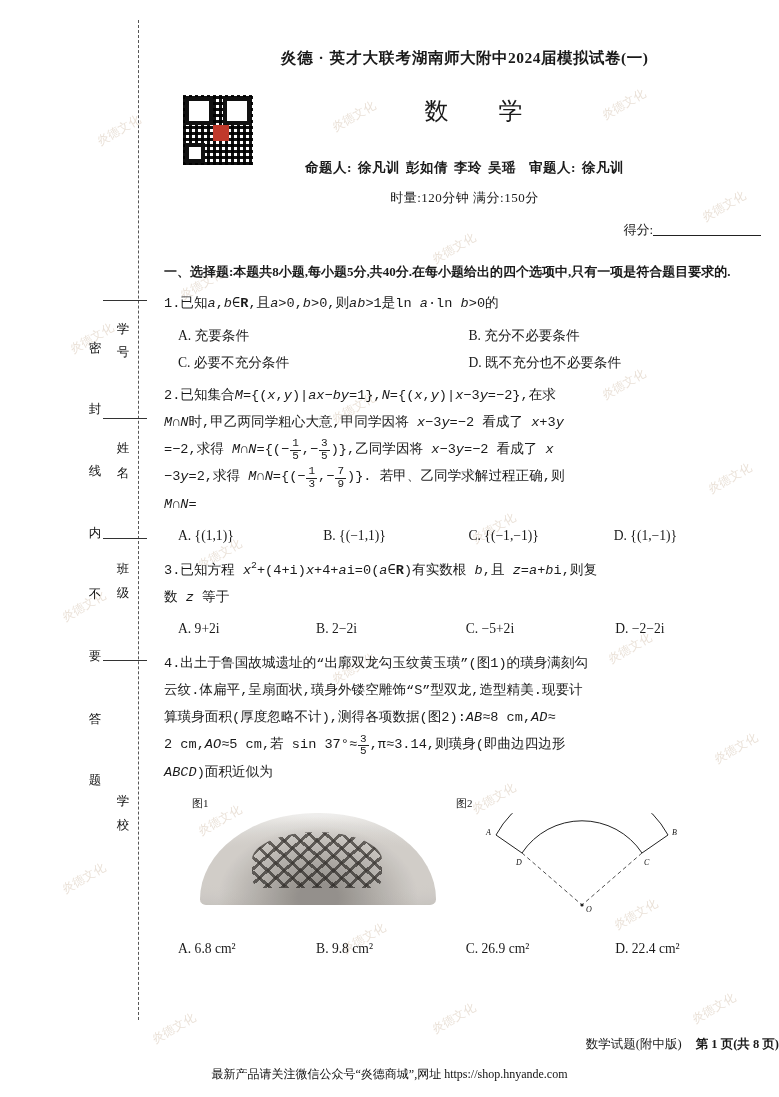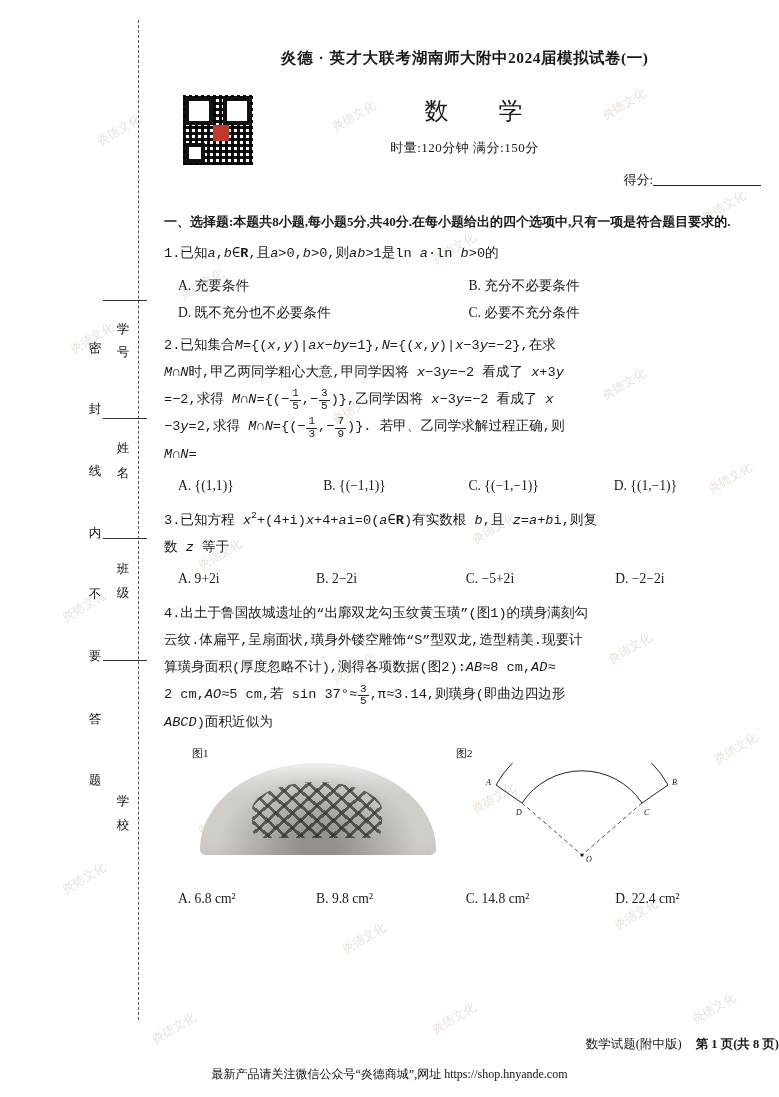--- a/index.html
+++ b/index.html
@@ -250,20 +250,23 @@
     <div class="qr-dot"></div>
     <div class="qr-center"></div>
   </div>
 
   <div class="title-row">
     <span class="brand">炎德 · 英才大联考</span><span>湖南师大附中2024届模拟试卷(一)</span>
   </div>
 
   <div class="subject">数    学</div>
 
+  <div class="authors">
+    <span>命题人:</span><span>徐凡训</span><span>彭如倩</span><span>李玲</span><span>吴瑶</span><span style="margin-left:10px">审题人:</span><span>徐凡训</span>
+  </div>
 
   <div class="timing">时量:120分钟    满分:150分</div>
 
   <div class="score">
     <span>得分:</span><span class="line"></span>
   </div>
 
   <div class="section-head">一、选择题:本题共8小题,每小题5分,共40分.在每小题给出的四个选项中,只有一项是符合题目要求的.</div>
 
   <div class="qlist">
@@ -271,22 +274,22 @@
     <div class="q">
       <div class="body">
         <span>1.</span>已知<span class="italic">a</span>,<span class="italic">b</span>∈<b>R</b>,且<span class="italic">a</span>&gt;0,<span class="italic">b</span>&gt;0,则<span class="italic">ab</span>&gt;1是ln <span class="italic">a</span>·ln <span class="italic">b</span>&gt;0的
       </div>
     </div>
     <div class="opts2">
       <div>A. 充要条件</div>
       <div>B. 充分不必要条件</div>
     </div>
     <div class="opts2">
+      <div>C. 必要不充分条件</div>
       <div>D. 既不充分也不必要条件</div>
-      <div>C. 必要不充分条件</div>
     </div>
 
     <div class="q" style="margin-top:6px">
       <div class="body">
         <span>2.</span>已知集合<span class="italic">M</span>={(<span class="italic">x</span>,<span class="italic">y</span>)|<span class="italic">ax</span>−<span class="italic">by</span>=1},<span class="italic">N</span>={(<span class="italic">x</span>,<span class="italic">y</span>)|<span class="italic">x</span>−3<span class="italic">y</span>=−2},在求<br>
         <span class="italic">M</span>∩<span class="italic">N</span>时,甲乙两同学粗心大意,甲同学因将 <span class="italic">x</span>−3<span class="italic">y</span>=−2 看成了 <span class="italic">x</span>+3<span class="italic">y</span><br>
         =−2,求得 <span class="italic">M</span>∩<span class="italic">N</span>={(−<span class="frac"><span class="num">1</span><span class="den">5</span></span>,−<span class="frac"><span class="num">3</span><span class="den">5</span></span>)},乙同学因将 <span class="italic">x</span>−3<span class="italic">y</span>=−2 看成了 <span class="italic">x</span><br>
         −3<span class="italic">y</span>=2,求得 <span class="italic">M</span>∩<span class="italic">N</span>={(−<span class="frac"><span class="num">1</span><span class="den">3</span></span>,−<span class="frac"><span class="num">7</span><span class="den">9</span></span>)}. 若甲、乙同学求解过程正确,则<br>
         <span class="italic">M</span>∩<span class="italic">N</span>=
       </div>
@@ -344,21 +347,21 @@
           <text x="60" y="52" font-size="8" font-style="italic" font-family="Liberation Serif, serif" fill="#111">D</text>
           <text x="188" y="52" font-size="8" font-style="italic" font-family="Liberation Serif, serif" fill="#111">C</text>
           <text x="130" y="99" font-size="8" font-style="italic" font-family="Liberation Serif, serif" fill="#111">O</text>
         </svg>
       </div>
     </div>
 
     <div class="opts4 wide" style="margin-top:21px">
       <div>A. 6.8 cm²</div>
       <div>B. 9.8 cm²</div>
-      <div>C. 14.8 cm²</div>
+      <div>C. 26.9 cm²</div>
       <div>D. 22.4 cm²</div>
     </div>
 
   </div>
 </div>
 
 <div class="footer">
   <span>数学试题(附中版)</span><span class="b">第 1 页(共 8 页)</span>
 </div>
 

